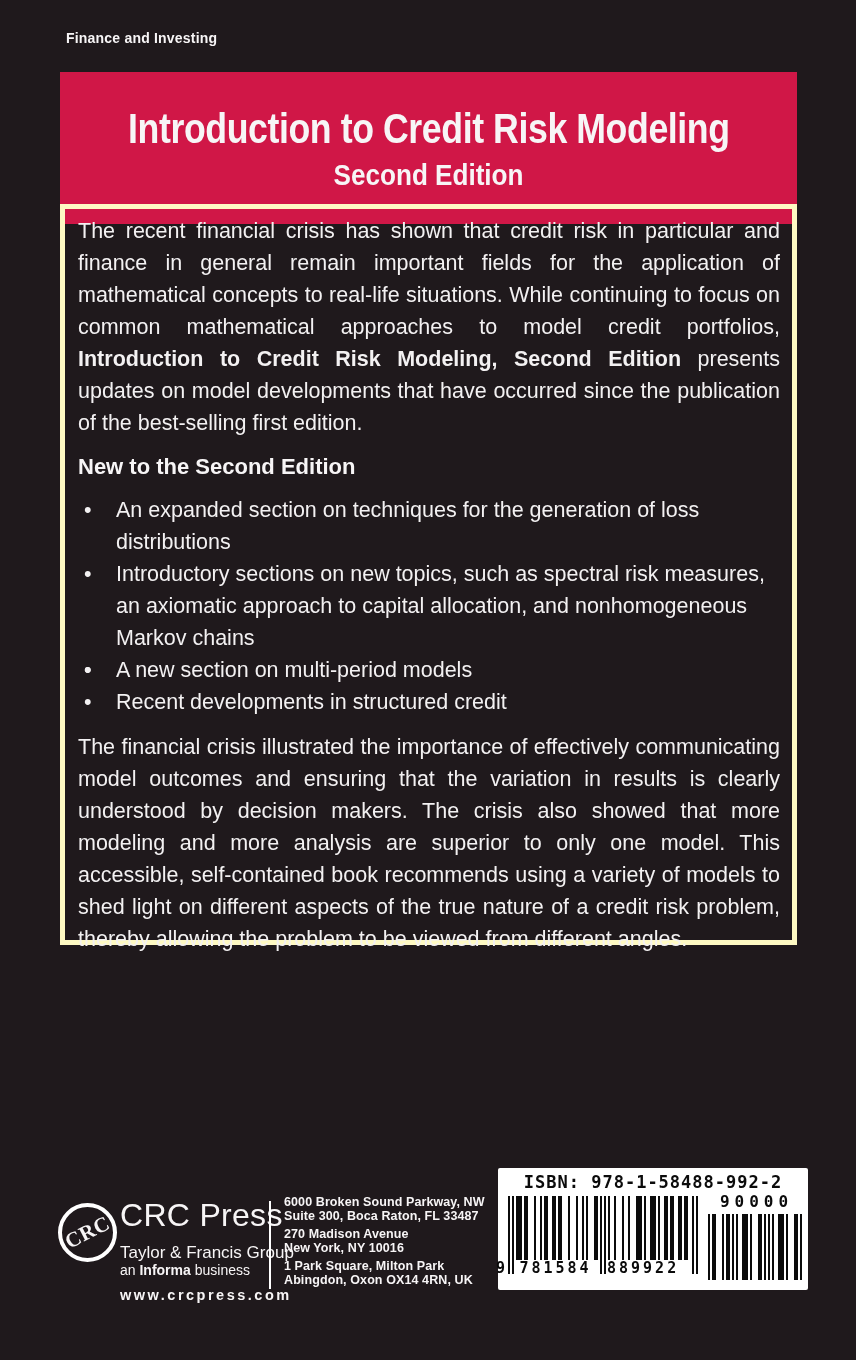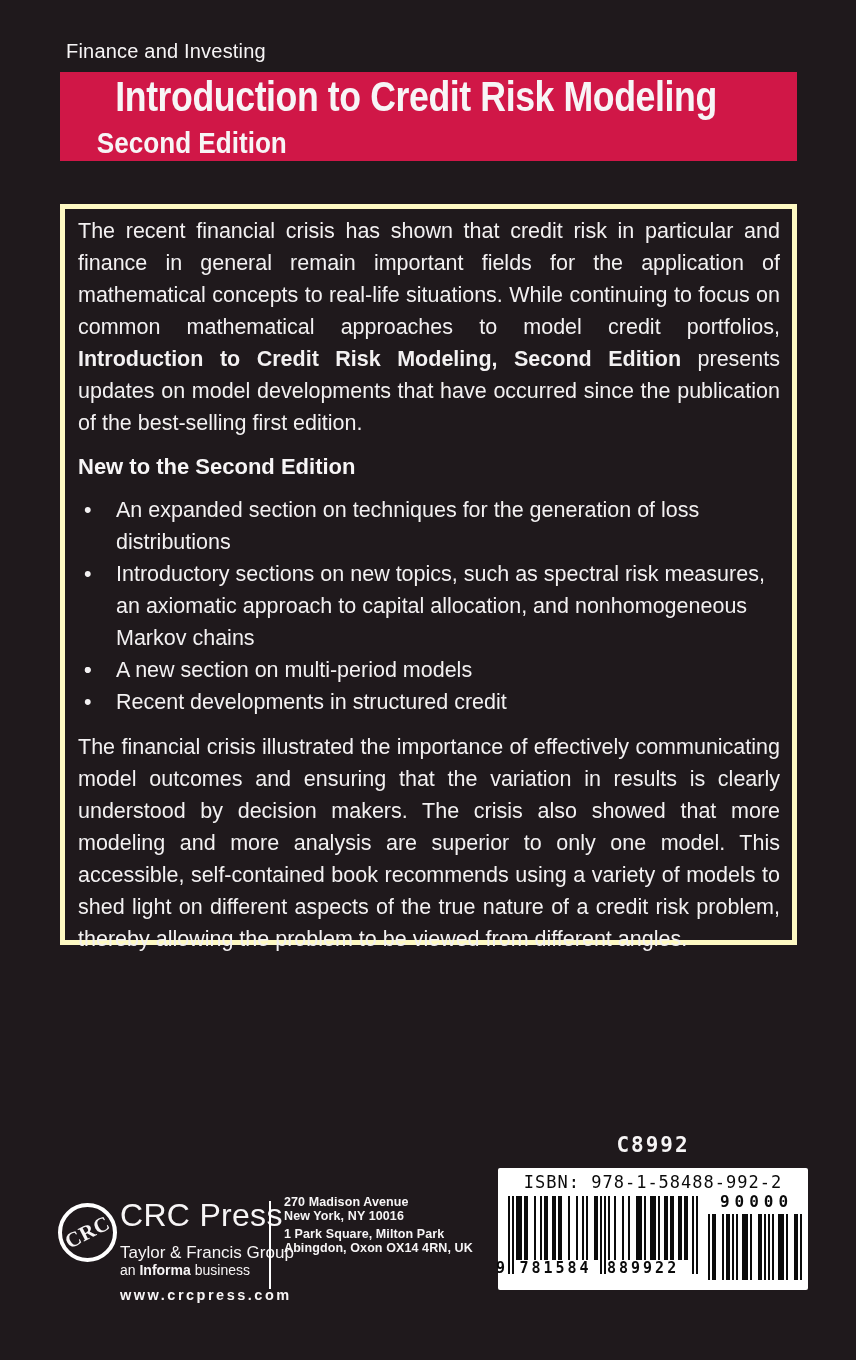--- a/index.html
+++ b/index.html
@@ -1,23 +1,23 @@
 <!DOCTYPE html>
 <html><head>
 <meta charset="utf-8">
 <style>
   * { margin:0; padding:0; box-sizing:border-box; }
   html,body { width:856px; height:1360px; }
   body { background:#1f191c; font-family:"Liberation Sans", sans-serif; color:#f7f5f6; overflow:hidden; }
   .cover { position:relative; width:856px; height:1360px; }
 
-  .category { position:absolute; left:66px; top:40px; font-size:20px; font-weight:normal; letter-spacing:.2px; }
-
-  .banner { position:absolute; left:60px; top:72px; width:737px; height:89px; background:#d01747;
-            display:flex; flex-direction:column; justify-content:center; gap:6px; }
+  .category { position:absolute; left:66px; top:30px; font-size:14px; font-weight:bold; letter-spacing:.2px; }
+
+  .banner { position:absolute; left:60px; top:72px; width:737px; height:152px; background:#d01747;
+            display:flex; flex-direction:column; align-items:center; justify-content:center; gap:6px; }
   .banner-title { font-size:42px; font-weight:bold; white-space:nowrap; transform:scaleX(.85); transform-origin:center; letter-spacing:-.5px; }
   .banner-sub { font-size:29px; font-weight:bold; white-space:nowrap; transform:scaleX(.9); }
 
   .blurb-box { position:absolute; left:60px; top:204px; width:737px; height:741px;
                border:5px solid #fef9c3; padding:6px 12px 0 13px; }
   .blurb-box p { font-size:21.5px; line-height:32px; text-align:justify; color:#f3f1f2; }
   .section-heading { font-size:22px; font-weight:bold; margin-top:15px; margin-bottom:14px; }
   .bullets { list-style:none; }
   .bullets li { position:relative; padding-left:38px; font-size:21.5px; line-height:32px; color:#f3f1f2; }
   .bullet-icon { position:absolute; left:6px; top:0; }
@@ -36,21 +36,21 @@
   .pub-divider { position:absolute; left:269px; top:1201px; width:2px; height:88px; background:#fff; }
   .addr-col { position:absolute; left:284px; top:1196px; }
   .addr-group { margin-bottom:5px; }
   .addr-line { font-size:12.5px; line-height:13.5px; font-weight:bold; letter-spacing:.1px; }
 
   .print-code { position:absolute; left:498px; top:1133px; width:310px; text-align:center;
                 font-family:"DejaVu Sans Mono", monospace; font-weight:bold; font-size:21px; letter-spacing:2px; }
   .bc-box { position:absolute; left:498px; top:1168px; width:310px; height:122px; background:#fff;
             color:#0b0b0b; border-radius:2px; }
   .isbn-line { position:absolute; left:0; top:4px; width:100%; text-align:center;
-               font-family:"DejaVu Sans Mono", monospace; font-weight:normal; font-size:17px; letter-spacing:1px; }
+               font-family:"DejaVu Sans Mono", monospace; font-weight:bold; font-size:17px; letter-spacing:1px; }
   .main-bc { position:absolute; left:10px; top:28px; width:190px; height:90px; }
   .bars { display:flex; align-items:flex-start; }
   .bars i, .sbars i { display:block; }
   .bar { width:2px; height:64px; background:#0b0b0b; }
   .bar.guard { height:78px; }
   .sp { width:2px; height:64px; }
   .digit { position:absolute; top:63px; font-family:"DejaVu Sans Mono", monospace; font-weight:bold; font-size:15px; }
   .d0 { left:-12px; }
   .d1 { left:5px; width:85px; text-align:center; letter-spacing:3px; }
   .d2 { left:99px; width:69px; text-align:center; letter-spacing:3px; }
@@ -97,30 +97,33 @@
     <div class="pub-name">CRC Press</div>
     <div class="pub-group">Taylor &amp; Francis Group</div>
     <div class="pub-informa"><span>an </span><b>Informa</b><span> business</span></div>
     <div class="pub-site">www.crcpress.com</div>
   </div>
 
   <div class="pub-divider"></div>
 
   <div class="addr-col">
     <div class="addr-group">
+      <div class="addr-line">6000 Broken Sound Parkway, NW</div>
+      <div class="addr-line">Suite 300, Boca Raton, FL 33487</div>
+    </div>
+    <div class="addr-group">
       <div class="addr-line">270 Madison Avenue</div>
       <div class="addr-line">New York, NY 10016</div>
     </div>
     <div class="addr-group">
       <div class="addr-line">1 Park Square, Milton Park</div>
       <div class="addr-line">Abingdon, Oxon OX14 4RN, UK</div>
     </div>
   </div>
 
-  <div class="print-code">C8992</div>
 
   <div class="bc-box">
     <div class="isbn-line">ISBN: 978-1-58488-992-2</div>
     <div class="main-bc">
       <div class="bars">
           <i class="bar guard"></i>
           <i class="sp"></i>
           <i class="bar guard"></i>
           <i class="sp"></i>
           <i class="bar"></i>

